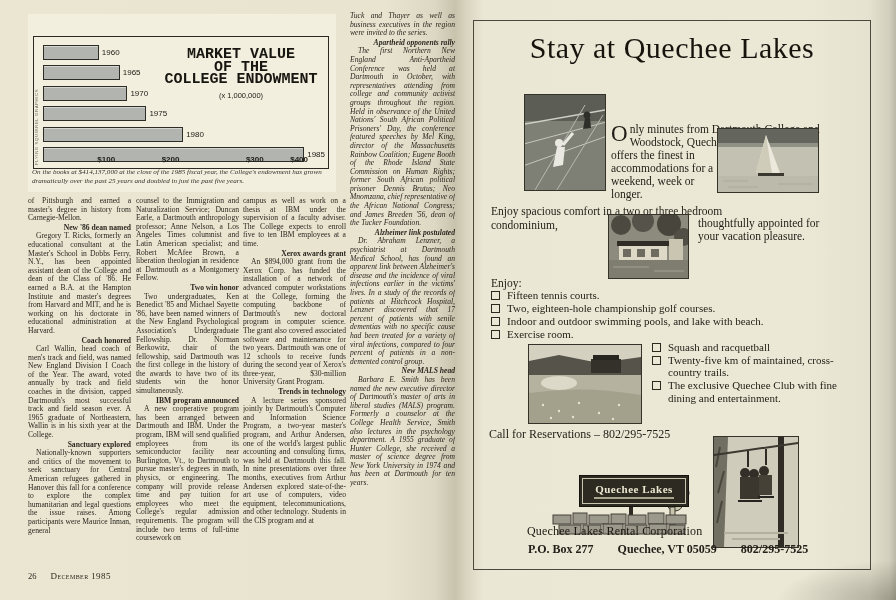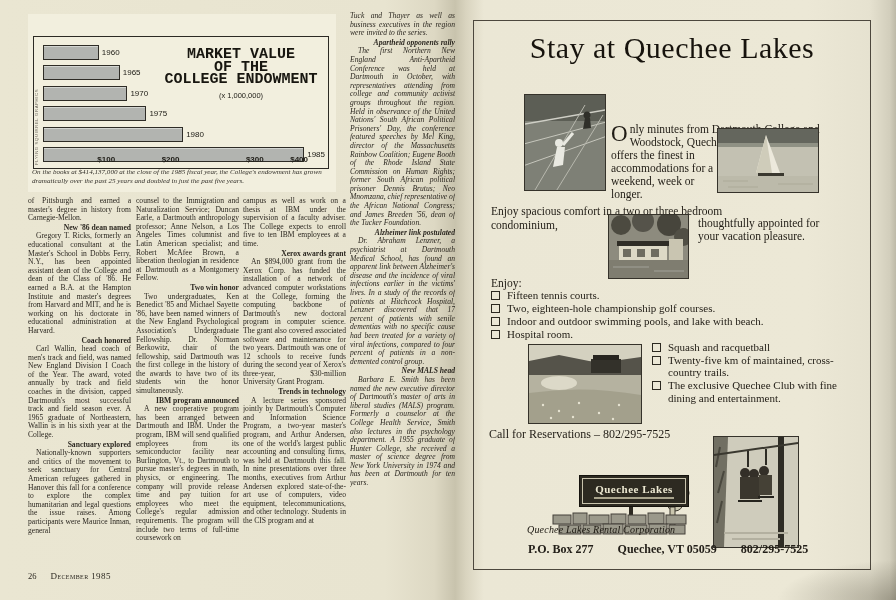--- a/index.html
+++ b/index.html
@@ -64,21 +64,21 @@
   #checklist-right{left:178px;top:320px;width:210px;}
   .check-item{font-size:11px;line-height:12.4px;position:relative;padding-left:16px;margin-bottom:.6px;}
   .cbox{position:absolute;left:0;top:2px;width:7px;height:7px;border:1px solid #2c2920;background:transparent;}
   .call-line{position:absolute;left:15px;top:406px;font-size:12px;}
   .sign-art{position:absolute;left:77px;top:448px;width:150px;height:78px;}
   .sign-board{position:absolute;left:28px;top:6px;width:108px;height:30px;background:#2d2a21;border:1px solid #15130d;
     display:flex;flex-direction:column;align-items:center;justify-content:center;font-weight:bold;}
   .sign-board .inner{position:absolute;inset:2px;border:1px solid #c9c4ad;}
   .sign-text{font-size:11px;color:#ece8d2;letter-spacing:.5px;position:relative;z-index:2;}
   .sign-tag{width:80px;height:2px;background:#a9a48c;margin-top:2px;position:relative;z-index:2;}
-  .company{position:absolute;left:53px;top:503px;font-size:10px;letter-spacing:.2px;color:#1a160f;font-style:italic;}
+  .company{position:absolute;left:53px;top:503px;font-size:12px;letter-spacing:.2px;color:#1a160f;}
   .address{position:absolute;left:54px;top:521px;font-size:12px;color:#24201a;display:flex;gap:24px;font-weight:bold;}
 </style>
 </head>
 <body>
 
 <div id="spread">
 
   <div class="chart-panel">
     <div class="plot-box">
       <div class="chart-credit">FLYING SQUIRREL GRAPHICS</div>
@@ -222,21 +222,21 @@
         <rect y="45" width="79" height="18" fill="#7f7d70"></rect>
         <path d="M4 52 H40 M45 56 H75" stroke="#97958a" stroke-width="1.5"></path>
       </svg>
     </div>
 
     <div class="enjoy-label ad-text">Enjoy:</div>
     <div id="checklist-left" class="checklist ad-text">
         <div class="check-item"><span class="cbox"></span><span>Fifteen tennis courts.</span></div>
         <div class="check-item"><span class="cbox"></span><span>Two, eighteen-hole championship golf courses.</span></div>
         <div class="check-item"><span class="cbox"></span><span>Indoor and outdoor swimming pools, and lake with beach.</span></div>
-        <div class="check-item"><span class="cbox"></span><span>Hospital room.</span></div>
+        <div class="check-item"><span class="cbox"></span><span>Exercise room.</span></div>
       </div>
 
     <div id="mountain-photo" class="photo">
       <svg width="112" height="78" viewBox="0 0 112 78">
         <rect width="112" height="78" fill="#b5b2a0"></rect>
         <rect width="112" height="16" fill="#d4d1c0"></rect>
         <path d="M0 16 L30 10 L70 18 L112 12 V30 H0 Z" fill="#55534a"></path>
         <rect x="62" y="14" width="30" height="14" fill="#33312a"></rect>
         <rect x="64" y="10" width="26" height="5" fill="#26241f"></rect>
         <ellipse cx="30" cy="38" rx="18" ry="7" fill="#dcd9c8"></ellipse>

